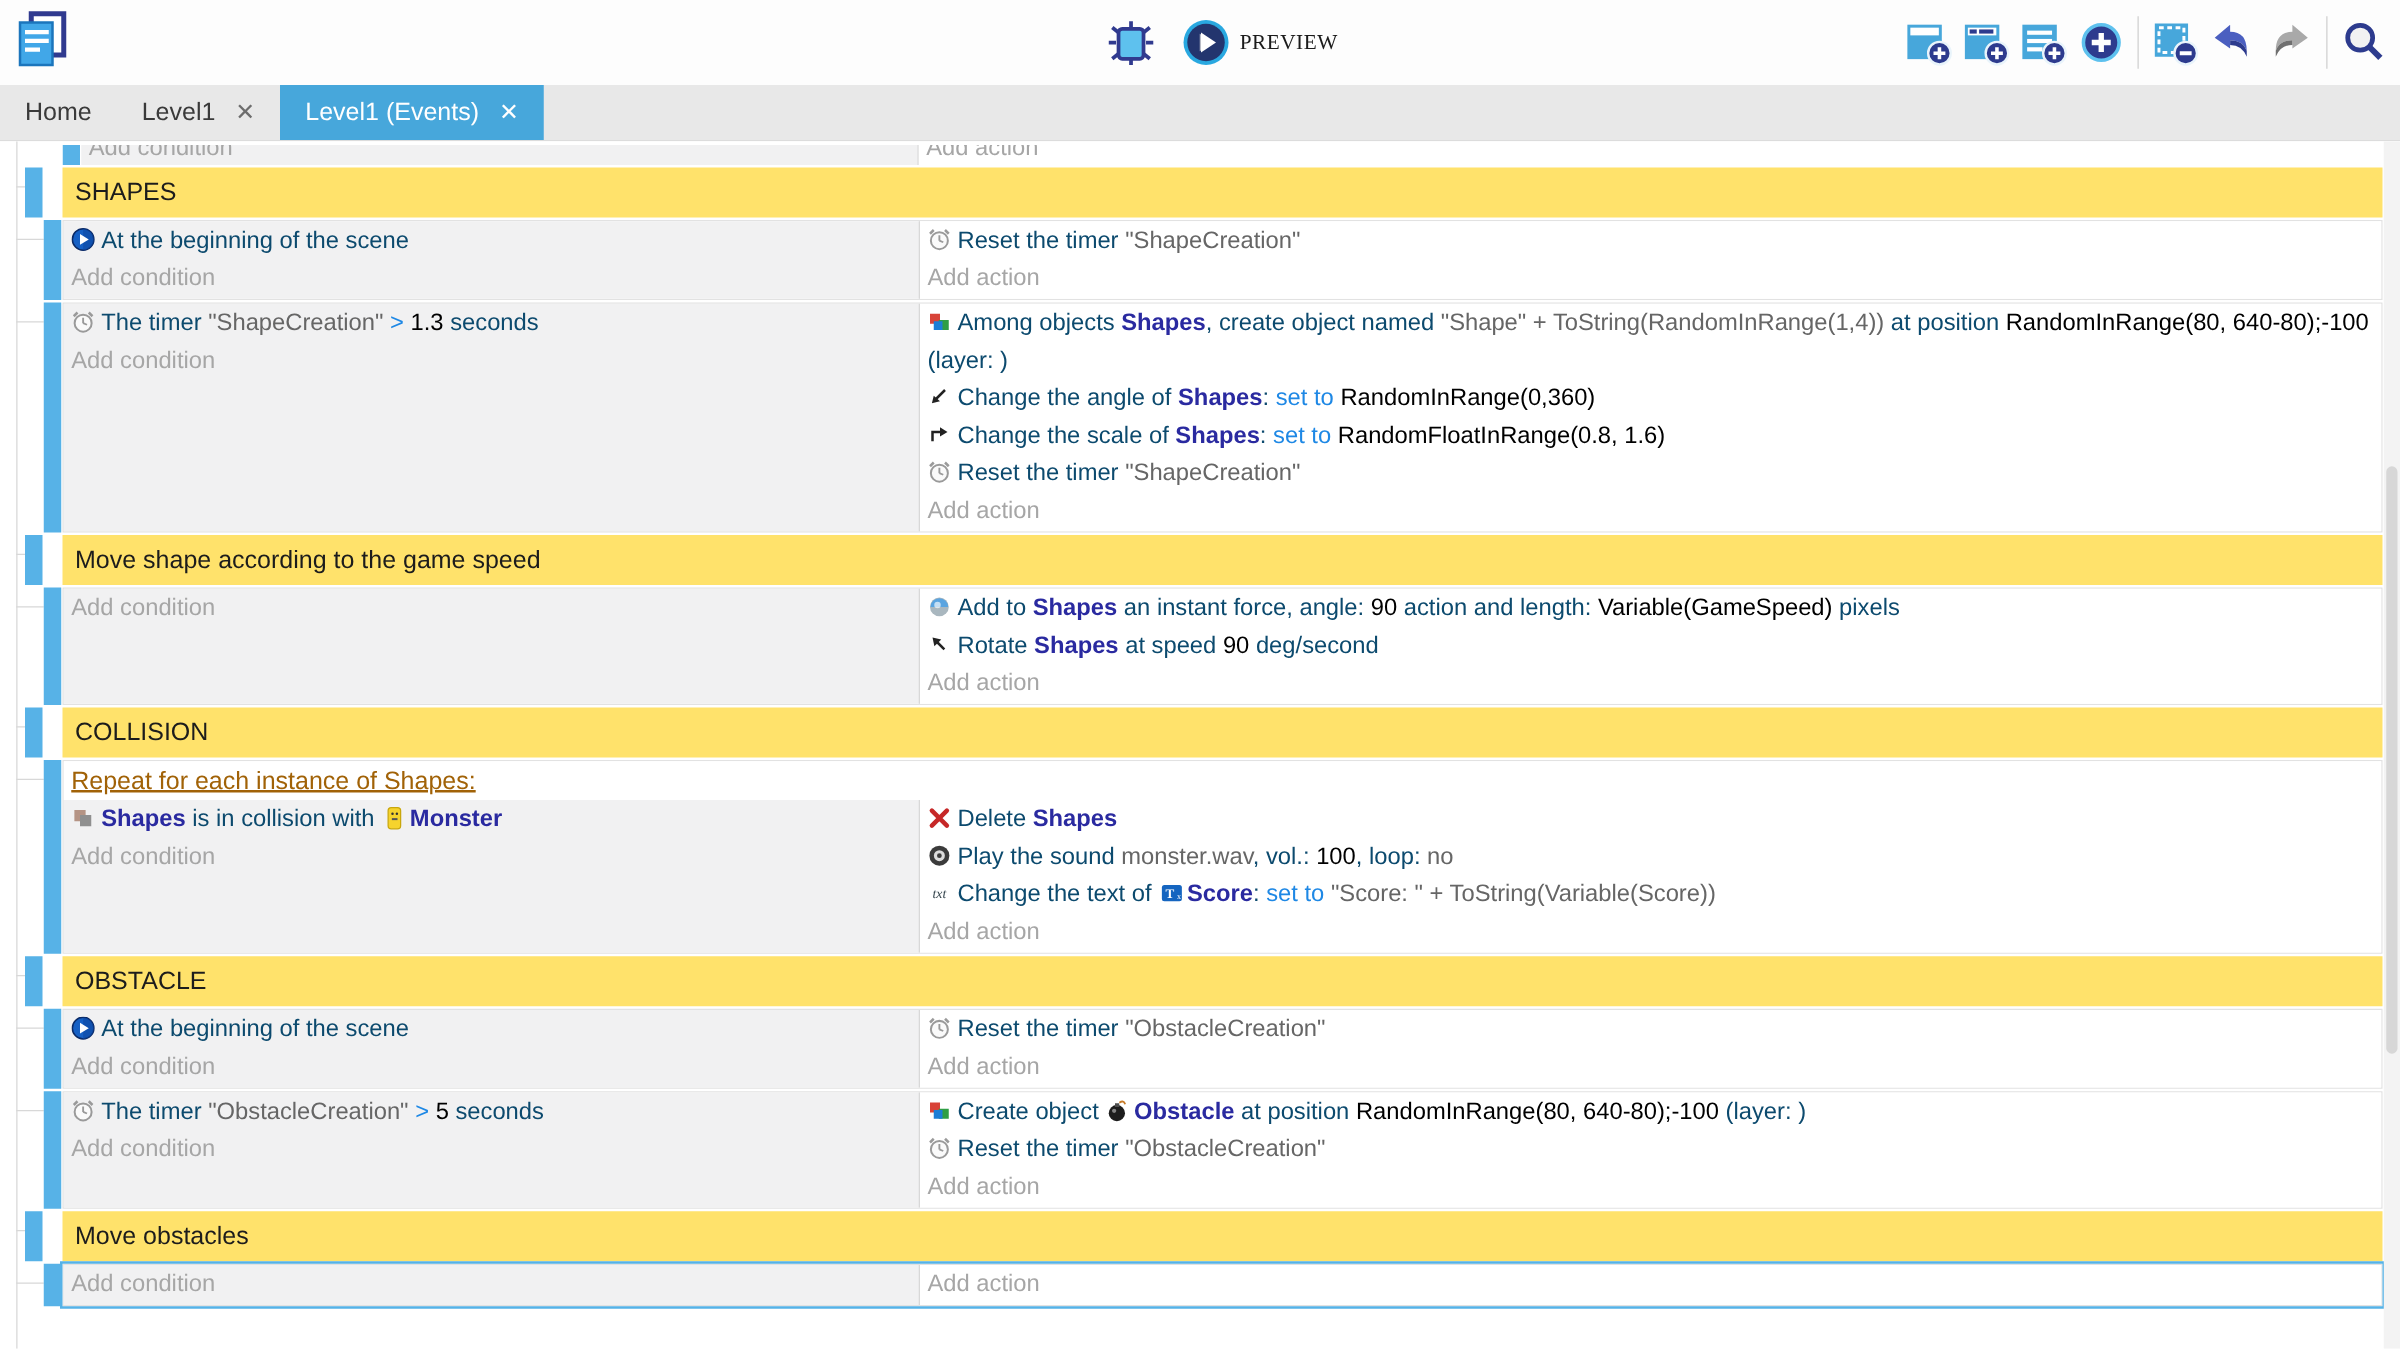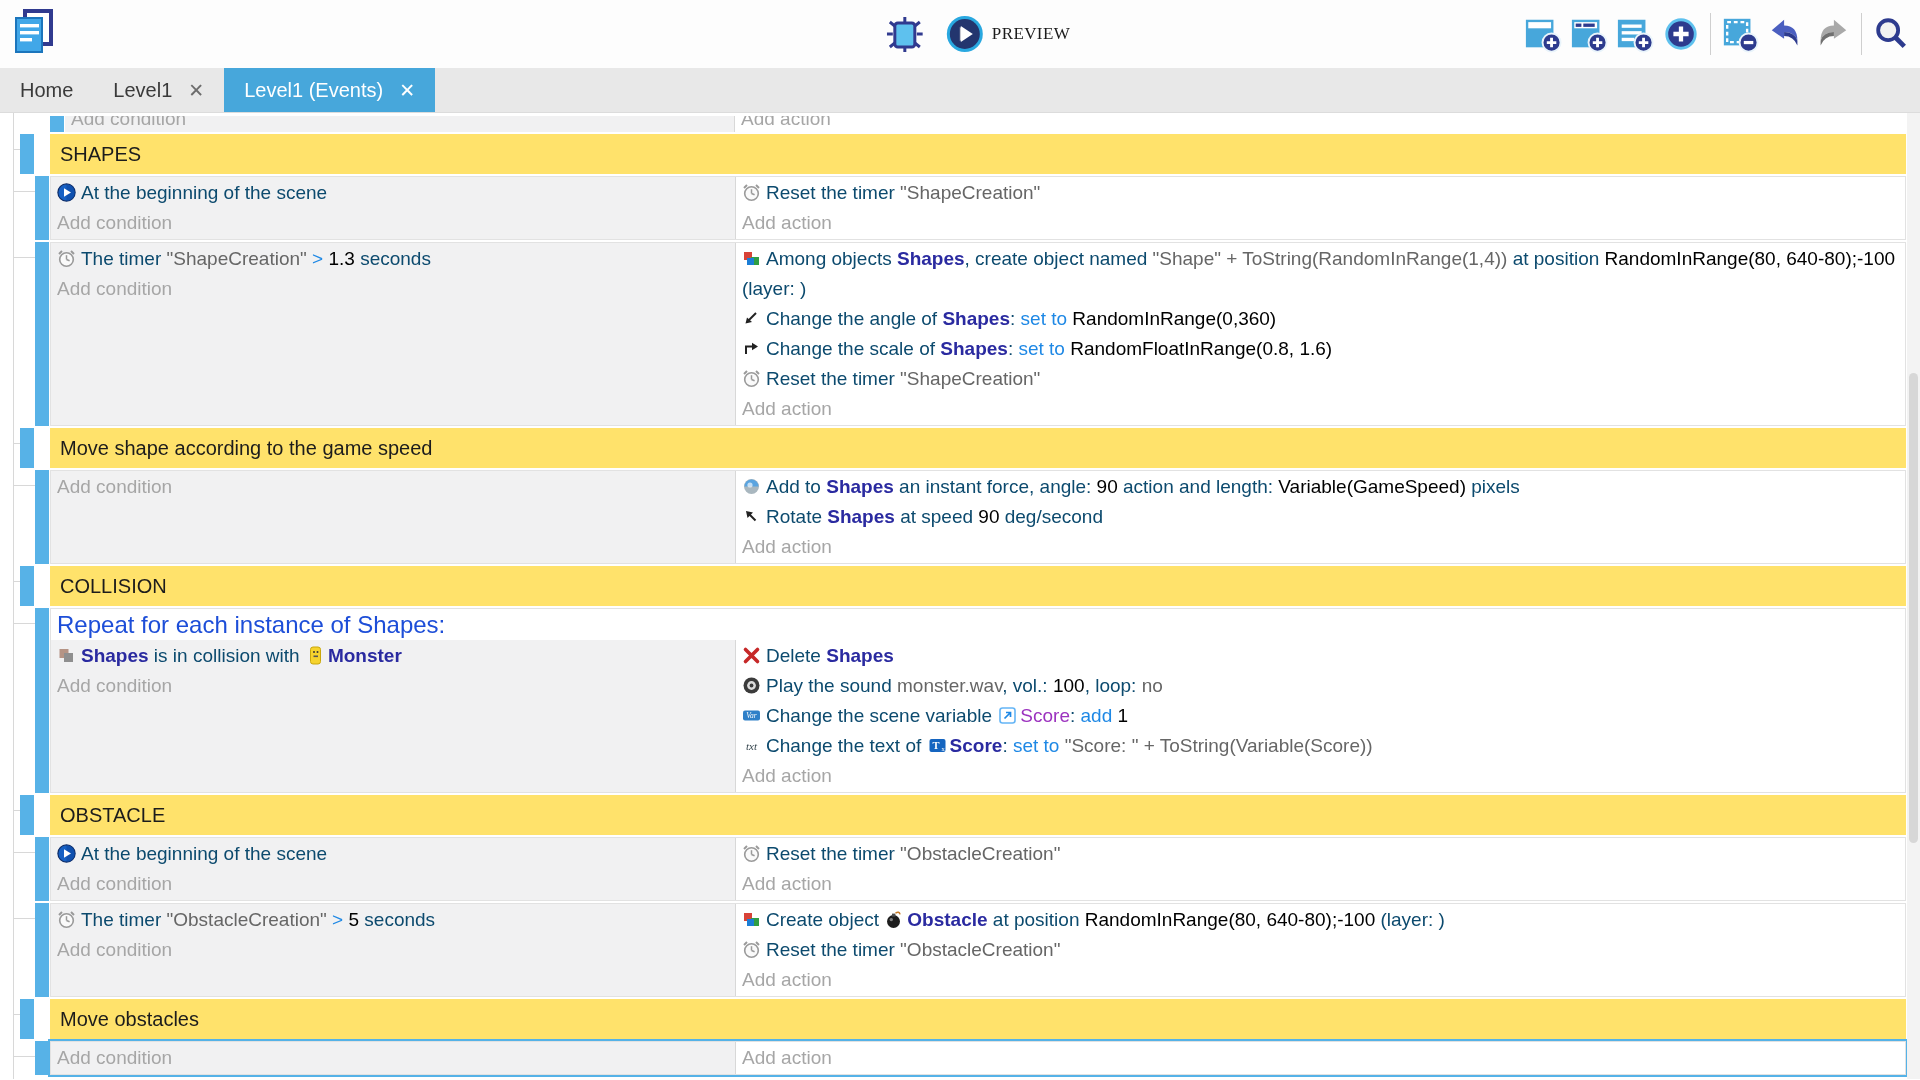--- a/index.html
+++ b/index.html
@@ -37,21 +37,21 @@
   .bar { position:absolute; top:0; bottom:0; width:14px; background:#57b2e7; }
   .block.group .bar { left:-30px; }
   .block.event .bar { left:-15px; }
   .block.indent2 .bar { left:0; }
   .block.indent2 .body { margin-left:15px; }
 
   .group-header { height:40px; background:#ffe26b; display:flex; align-items:center;
     padding-left:10px; font-size:20px; color:#1c1c1c; }
 
   .body { background:#fff; border:1px solid #e2e2e2; }
-  .repeat-header { font-size:24px; color:#1d4ed8; line-height:30px; padding:1px 6px 0 6px; background:#fff; }
+  .repeat-header { font-size:20px; color:#a16207; line-height:30px; padding:1px 6px 0 6px; background:#fff;text-decoration:underline; }
   .cells { display:flex; align-items:stretch; }
   .cond { width:685px; background:#f1f1f2; border-right:1px solid #d8d8d8; padding:1px 0; }
   .indent2 .cond { width:670px; }
   .act { flex:1; padding:1px 0; background:#fff; }
 
   .line { font-size:19px; line-height:30px; padding:0 8px 0 6px; color:#1b1b1b; }
   .line .icon { display:inline-block; width:19px; height:19px; vertical-align:-3px; margin-right:5px; }
   .line .icon svg { width:19px; height:19px; display:block; }
   .line .icon.inline { margin:0 3px 0 1px; }
   .sg-plain { color:#0c4a6e; }
@@ -335,27 +335,20 @@
             <div class="act">
               <div class="line"><span class="icon"><svg viewBox="0 0 19 19">
                     <path d="M3.5 3.5 L15.5 15.5 M15.5 3.5 L3.5 15.5" stroke="#c62828" stroke-width="3.6" stroke-linecap="round"></path>
                   </svg></span><span class="sg-plain">Delete </span><span class="sg-obj">Shapes</span></div>
               <div class="line"><span class="icon"><svg viewBox="0 0 19 19">
                     <circle cx="9.5" cy="9.5" r="8" fill="#3b3b3b"></circle>
                     <circle cx="9.5" cy="9.5" r="4.4" fill="#dcdcdc"></circle>
                     <circle cx="9.5" cy="9.5" r="1.9" fill="#3b3b3b"></circle>
                   </svg></span><span class="sg-plain">Play the sound </span><span class="sg-str">monster.wav</span><span class="sg-plain">, vol.: </span><span class="sg-expr">100</span><span class="sg-plain">, loop: </span><span class="sg-str">no</span></div>
               <div class="line"><span class="icon"><svg viewBox="0 0 19 19">
-                    <rect x="1" y="4.5" width="17" height="10" rx="2" fill="#2f80c8"></rect>
-                    <text x="9.5" y="12.4" font-size="7.5" fill="#fff" text-anchor="middle" font-style="italic" font-family="serif">Var</text>
-                  </svg></span><span class="sg-plain">Change the scene variable </span><span class="icon inline"><svg viewBox="0 0 19 19">
-                    <rect x="2" y="2" width="15" height="15" rx="2.5" fill="#fff" stroke="#64b5f6" stroke-width="1.6"></rect>
-                    <path d="M6.5 12.5 L12.5 6.5 M8 6.5 h4.5 v4.5" stroke="#1e88e5" stroke-width="1.7" fill="none"></path>
-                  </svg></span><span class="sg-var">Score</span><span class="sg-plain">: </span><span class="sg-kw">add</span><span class="sg-plain"> </span><span class="sg-expr">1</span></div>
-              <div class="line"><span class="icon"><svg viewBox="0 0 19 19">
                     <text x="9.5" y="13.5" font-size="11" fill="#37474f" text-anchor="middle" font-style="italic" font-family="serif">txt</text>
                   </svg></span><span class="sg-plain">Change the text of </span><span class="icon inline"><svg viewBox="0 0 19 19">
                     <rect x="1.5" y="3" width="16" height="13" rx="2" fill="#1565c0"></rect>
                     <text x="8" y="13.4" font-size="10.5" font-weight="bold" fill="#fff" text-anchor="middle" font-family="serif">T</text>
                     <text x="13.5" y="14.5" font-size="6.5" fill="#fff" font-family="serif">x</text>
                   </svg></span><span class="sg-obj">Score</span><span class="sg-plain">: </span><span class="sg-kw">set to</span><span class="sg-plain"> </span><span class="sg-str">"Score: " + ToString(Variable(Score))</span></div>
               <div class="line ph">Add action</div>
             </div>
           </div>
         </div>

